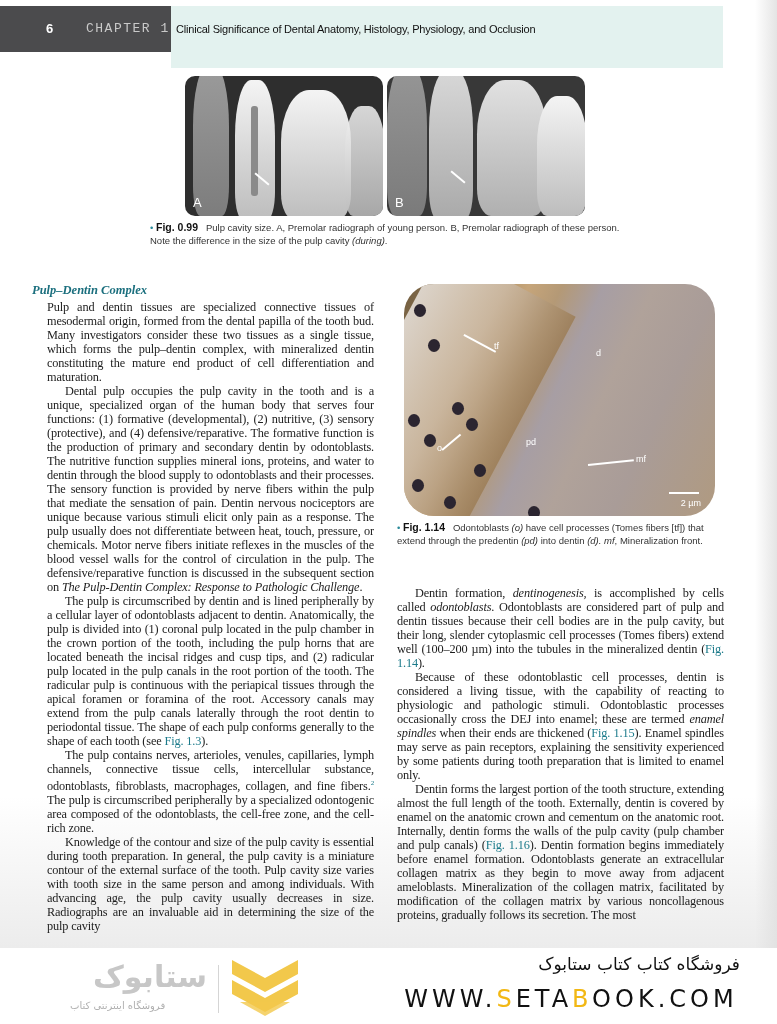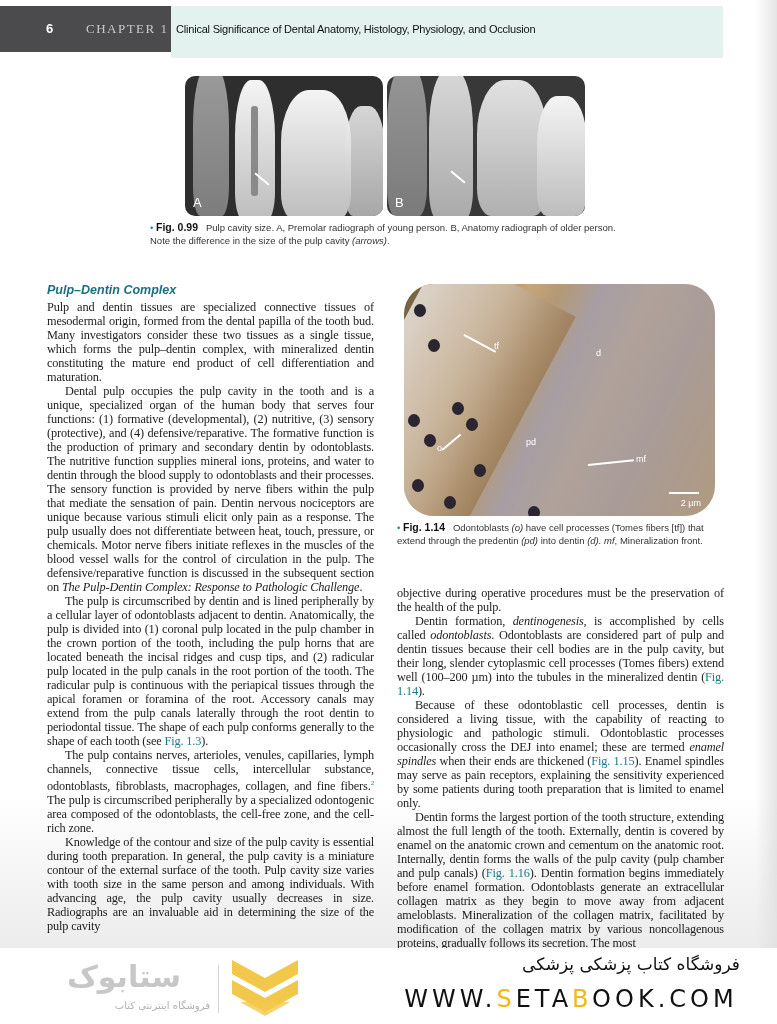--- a/index.html
+++ b/index.html
@@ -22,24 +22,24 @@
     position: absolute; left: 0; top: 6px; width: 171px; height: 46px;
     background: #4b4b4d;
     display: flex; align-items: center;
   }
   .hdr-page {
     position: absolute; left: 46px; top: 0; height: 46px; line-height: 46px;
     color: #ffffff; font-family: "Liberation Sans", sans-serif; font-weight: bold; font-size: 13px;
   }
   .hdr-chapter {
     position: absolute; left: 86px; top: 0; height: 50px; line-height: 46px;
-    color: #c9c9c9; font-family: Liberation Serif, serif; font-size: 13px; letter-spacing: 1.5px;
+    color: #c9c9c9; font-family: Liberation Mono, monospace; font-size: 13px; letter-spacing: 1.5px;
   }
   .hdr-light {
-    position: absolute; left: 171px; top: 6px; width: 552px; height: 52px;
+    position: absolute; left: 171px; top: 6px; width: 552px; height: 62px;
     background: #e3f2ef;
   }
   .hdr-title {
     position: absolute; left: 5px; top: 0; height: 46px; line-height: 46px;
     font-family: "Liberation Sans", sans-serif; font-size: 11px; color: #111; letter-spacing: -0.2px;
   }
   
   .fig13 { position: absolute; left: 185px; top: 76px; width: 400px; height: 140px; display: flex; gap: 4px; }
   .xray {
     position: relative; width: 198px; height: 140px; border-radius: 10px; overflow: hidden;
@@ -53,22 +53,22 @@
     position: absolute; width: 18px; height: 2px; background: #fff; transform: rotate(40deg);
   }
   .caption {
     font-family: "Liberation Sans", sans-serif; font-size: 9.5px; color: #333; line-height: 13px;
   }
   .caption .fig-no { font-weight: bold; color: #111; font-size: 10.5px; }
   .caption .bullet { color: #2a8a9a; }
   .cap13 { position: absolute; left: 150px; top: 221px; width: 480px; }
   
   .sec-head {
-    position: absolute; left: 47px; top: 283px;
-    font-family: Liberation Sans, sans-serif; font-weight: bold; font-style: italic;
+    position: absolute; left: 32px; top: 283px;
+    font-family: Liberation Serif, serif; font-weight: bold; font-style: italic;
     color: #1b6f7e; font-size: 12.5px;
   }
   .col {
     position: absolute; font-size: 12.3px; line-height: 14px; text-align: justify;
     letter-spacing: -0.15px;
   }
   .col p { margin: 0; text-indent: 18px; }
   .col p.noindent { text-indent: 0; }
   .col .lnk { color: #1b7a8a; }
   .col i { font-style: italic; }
@@ -81,25 +81,25 @@
     border-radius: 30px;
   }
   .fig14 .lbl { position: absolute; color: #fff; font-family: "Liberation Sans", sans-serif; font-size: 9px; }
   .fig14 .line { position: absolute; height: 1.5px; background: #fff; transform-origin: left center; }
   .fig14 .scalebar { position: absolute; right: 16px; bottom: 22px; width: 30px; height: 2px; background: #fff; }
   .fig14 .nucleus { position: absolute; width: 12px; height: 13px; border-radius: 50%; background: #2b2530; }
   .cap14 { position: absolute; left: 397px; top: 521px; width: 330px; }
   
   .footer { position: absolute; left: 0; top: 948px; width: 777px; height: 76px; background: #ffffff; }
   .ad-logo-text {
-    position: absolute; left: 49px; top: 958px; width: 150px; height: 38px;
+    position: absolute; left: 75px; top: 958px; width: 150px; height: 38px;
     font-family: "DejaVu Sans", sans-serif; font-size: 30px; font-weight: bold; color: #c7c7c7; text-align: center; line-height: 38px;
   }
   .ad-logo-sub {
-    position: absolute; left: 70px; top: 1000px; width: 140px; text-align: right;
+    position: absolute; left: 70px; top: 1000px; width: 140px; text-align: left;
     font-family: "DejaVu Sans", sans-serif; font-size: 10px; color: #b0b0b0;
   }
   .ad-divider { position: absolute; left: 218px; top: 965px; width: 1px; height: 48px; background: #d5d5d5; }
   .ad-chevron { position: absolute; left: 230px; top: 958px; width: 70px; height: 60px; }
   .ad-fa {
     position: absolute; left: 470px; top: 954px; width: 270px; text-align: right;
     font-family: "DejaVu Sans", sans-serif; font-size: 17px; color: #111;
     direction: rtl;
   }
   .ad-url {
@@ -137,21 +137,21 @@
       <div class="tooth" style="left:42px;top:-6px;width:44px;height:150px;opacity:.85"></div>
       <div class="tooth" style="left:90px;top:4px;width:70px;height:136px;opacity:.9"></div>
       <div class="tooth" style="left:150px;top:20px;width:50px;height:120px;"></div>
       <div class="arrow" style="left:62px;top:100px;"></div>
       <span class="label">B</span>
     </div>
   </div>
   <div class="caption cap13">
     <span class="bullet">•</span>
     <span class="fig-no">Fig. 0.99</span>&nbsp;&nbsp;
-    <span>Pulp cavity size. A, Premolar radiograph of young person. B, Anatomy radiograph of older person. Note the difference in the size of the pulp cavity </span><i>(arrows)</i><span>.</span>
+    <span>Pulp cavity size. A, Premolar radiograph of young person. B, Premolar radiograph of these person. Note the difference in the size of the pulp cavity </span><i>(during)</i><span>.</span>
   </div>
 
   <div class="sec-head">Pulp–Dentin Complex</div>
 
   <div class="col col-left">
     <p class="noindent">Pulp and dentin tissues are specialized connective tissues of mesodermal origin, formed from the dental papilla of the tooth bud. Many investigators consider these two tissues as a single tissue, which forms the pulp–dentin complex, with mineralized dentin constituting the mature end product of cell differentiation and maturation.</p>
     <p><span>Dental pulp occupies the pulp cavity in the tooth and is a unique, specialized organ of the human body that serves four functions: (1) formative (developmental), (2) nutritive, (3) sensory (protective), and (4) defensive/reparative. The formative function is the production of primary and secondary dentin by odontoblasts. The nutritive function supplies mineral ions, proteins, and water to dentin through the blood supply to odontoblasts and their processes. The sensory function is provided by nerve fibers within the pulp that mediate the sensation of pain. Dentin nervous nociceptors are unique because various stimuli elicit only pain as a response. The pulp usually does not differentiate between heat, touch, pressure, or chemicals. Motor nerve fibers initiate reflexes in the muscles of the blood vessel walls for the control of circulation in the pulp. The defensive/reparative function is discussed in the subsequent section on </span><i>The Pulp-Dentin Complex: Response to Pathologic Challenge</i><span>.</span></p>
     <p><span>The pulp is circumscribed by dentin and is lined peripherally by a cellular layer of odontoblasts adjacent to dentin. Anatomically, the pulp is divided into (1) coronal pulp located in the pulp chamber in the crown portion of the tooth, including the pulp horns that are located beneath the incisal ridges and cusp tips, and (2) radicular pulp located in the pulp canals in the root portion of the tooth. The radicular pulp is continuous with the periapical tissues through the apical foramen or foramina of the root. Accessory canals may extend from the pulp canals laterally through the root dentin to periodontal tissue. The shape of each pulp conforms generally to the shape of each tooth (see </span><span class="lnk">Fig. 1.3</span><span>).</span></p>
     <p><span>The pulp contains nerves, arterioles, venules, capillaries, lymph channels, connective tissue cells, intercellular substance, odontoblasts, fibroblasts, macrophages, collagen, and fine fibers.</span><sup class="lnk" style="font-size:7px">2</sup><span> The pulp is circumscribed peripherally by a specialized odontogenic area composed of the odontoblasts, the cell-free zone, and the cell-rich zone.</span></p>
     <p>Knowledge of the contour and size of the pulp cavity is essential during tooth preparation. In general, the pulp cavity is a miniature contour of the external surface of the tooth. Pulp cavity size varies with tooth size in the same person and among individuals. With advancing age, the pulp cavity usually decreases in size. Radiographs are an invaluable aid in determining the size of the pulp cavity</p>
@@ -180,30 +180,29 @@
     <div class="scalebar"></div>
     <span class="lbl" style="right:14px;bottom:8px">2 µm</span>
   </div>
   <div class="caption cap14">
     <span class="bullet">•</span>
     <span class="fig-no">Fig. 1.14</span>&nbsp;&nbsp;
     <span>Odontoblasts </span><i>(o)</i><span> have cell processes (Tomes fibers [tf]) that extend through the predentin </span><i>(pd)</i><span> into dentin </span><i>(d).</i><span> </span><i>mf</i><span>, Mineralization front.</span>
   </div>
 
   <div class="col col-right-top">
-    <p class="noindent">objective during operative procedures must be the preservation of the health of the pulp.</p>
     <p><span>Dentin formation, </span><i>dentinogenesis,</i><span> is accomplished by cells called </span><i>odontoblasts</i><span>. Odontoblasts are considered part of pulp and dentin tissues because their cell bodies are in the pulp cavity, but their long, slender cytoplasmic cell processes (Tomes fibers) extend well (100–200 µm) into the tubules in the mineralized dentin (</span><span class="lnk">Fig. 1.14</span><span>).</span></p>
     <p><span>Because of these odontoblastic cell processes, dentin is considered a living tissue, with the capability of reacting to physiologic and pathologic stimuli. Odontoblastic processes occasionally cross the DEJ into enamel; these are termed </span><i>enamel spindles</i><span> when their ends are thickened (</span><span class="lnk">Fig. 1.15</span><span>). Enamel spindles may serve as pain receptors, explaining the sensitivity experienced by some patients during tooth preparation that is limited to enamel only.</span></p>
     <p><span>Dentin forms the largest portion of the tooth structure, extending almost the full length of the tooth. Externally, dentin is covered by enamel on the anatomic crown and cementum on the anatomic root. Internally, dentin forms the walls of the pulp cavity (pulp chamber and pulp canals) (</span><span class="lnk">Fig. 1.16</span><span>). Dentin formation begins immediately before enamel formation. Odontoblasts generate an extracellular collagen matrix as they begin to move away from adjacent ameloblasts. Mineralization of the collagen matrix, facilitated by modification of the collagen matrix by various noncollagenous proteins, gradually follows its secretion. The most</span></p>
   </div>
 </div>
 
 <div class="footer"></div>
 <div class="ad-logo-text">ستابوک</div>
 <div class="ad-logo-sub">فروشگاه اینترنتی کتاب</div>
 <div class="ad-divider"></div>
 <svg class="ad-chevron" viewBox="0 0 70 60">
   <polygon points="2,2 35,20 68,2 68,16 35,34 2,16" fill="#f2c84b"></polygon>
   <polygon points="2,22 35,40 68,22 68,36 35,54 2,36" fill="#f2c84b"></polygon>
   <polygon points="10,44 35,58 60,44" fill="#f2c84b" opacity="0.8"></polygon>
 </svg>
-<div class="ad-fa">فروشگاه کتاب پزشکی پزشکی</div>
+<div class="ad-fa">فروشگاه کتاب کتاب ستابوک</div>
 <div class="ad-url"><span>WWW.</span><span class="hl">S</span><span>ETA</span><span class="hl">B</span><span>OOK.COM</span></div>
 
 </body></html>

